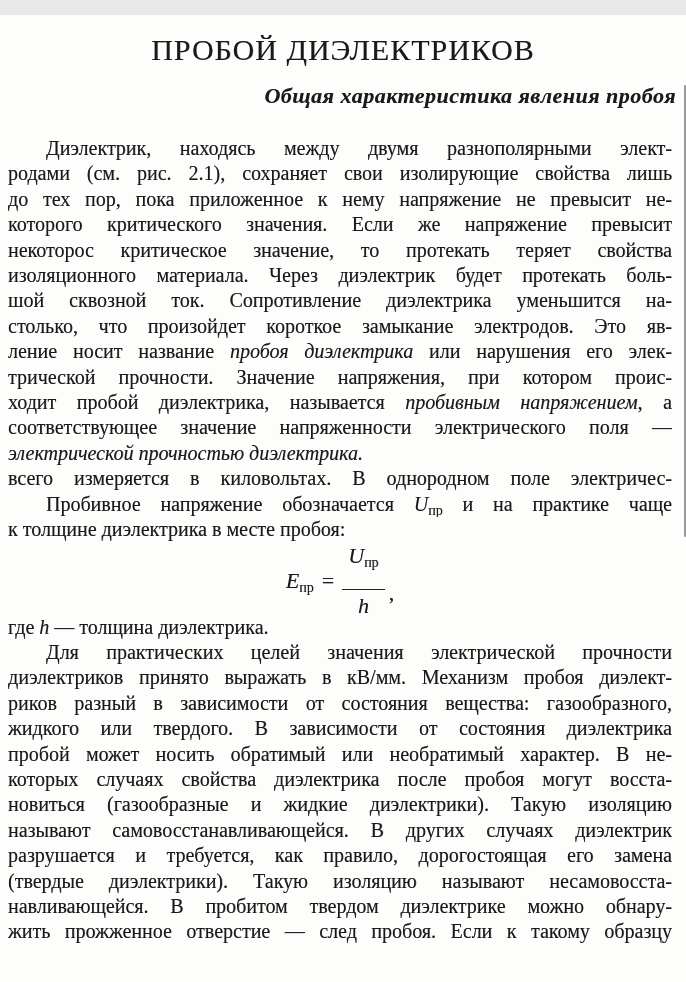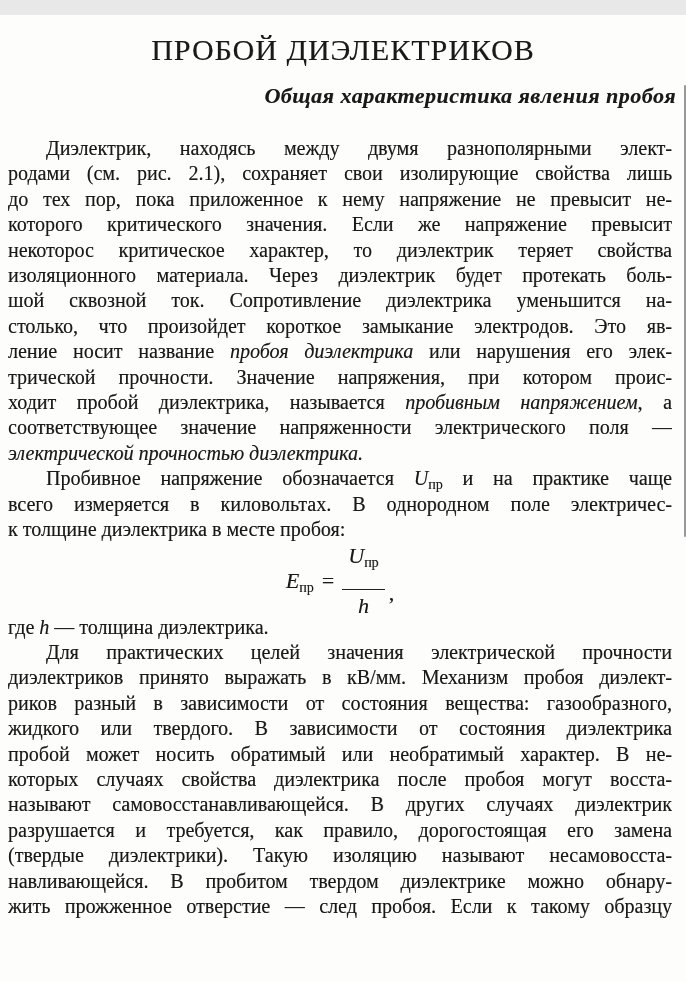--- a/index.html
+++ b/index.html
@@ -86,33 +86,33 @@
 
 <div class="page">
   <h1 class="title">ПРОБОЙ ДИЭЛЕКТРИКОВ</h1>
   <h2 class="subtitle">Общая характеристика явления пробоя</h2>
   <div class="content" id="content">
       <div class="para">
         <div class="line"><span class="ind"></span><span>Диэлектрик, находясь между двумя разнополярными элект-</span></div>
         <div class="line"><span>родами (см. рис. 2.1), сохраняет свои изолирующие свойства лишь</span></div>
         <div class="line"><span>до тех пор, пока приложенное к нему напряжение не превысит не-</span></div>
         <div class="line"><span>которого критического значения. Если же напряжение превысит</span></div>
-        <div class="line"><span>некоторос критическое характер, то диэлектрик теряет свойства</span></div>
+        <div class="line"><span>некоторос критическое значение, то протекать теряет свойства</span></div>
         <div class="line"><span>изоляционного материала. Через диэлектрик будет протекать боль-</span></div>
         <div class="line"><span>шой сквозной ток. Сопротивление диэлектрика уменьшится на-</span></div>
         <div class="line"><span>столько, что произойдет короткое замыкание электродов. Это яв-</span></div>
         <div class="line"><span>ление носит название </span><span class="it">пробоя диэлектрика</span><span> или нарушения его элек-</span></div>
         <div class="line"><span>трической прочности. Значение напряжения, при котором проис-</span></div>
         <div class="line"><span>ходит пробой диэлектрика, называется </span><span class="it">пробивным напряжением</span><span>, а</span></div>
         <div class="line"><span>соответствующее значение напряженности электрического поля —</span></div>
         <div class="line noj"><span class="it">электрической прочностью диэлектрика.</span></div>
       </div>
       <div class="para">
+        <div class="line"><span>всего измеряется в киловольтах. В однородном поле электричес-</span></div>
         <div class="line"><span class="ind"></span><span>Пробивное напряжение обозначается </span><span class="it">U<sub class="rm">пр</sub></span><span> и на практике чаще</span></div>
-        <div class="line"><span>всего измеряется в киловольтах. В однородном поле электричес-</span></div>
         <div class="line noj"><span>к толщине диэлектрика в месте пробоя:</span></div>
       </div>
       <div class="formula">
         <span class="f-lhs"><span class="it">E<sub class="rm">пр</sub></span></span>
         <span class="f-eq">=</span>
         <span class="frac">
           <span class="f-num"><span class="it">U<sub class="rm">пр</sub></span></span>
           <span class="f-den"><span class="it">h</span></span>
         </span>
         <span class="f-punct">,</span>
@@ -120,20 +120,21 @@
       <div class="para">
         <div class="line noj"><span>где </span><span class="it">h</span><span> — толщина диэлектрика.</span></div>
       </div>
       <div class="para">
         <div class="line"><span class="ind"></span><span>Для практических целей значения электрической прочности</span></div>
         <div class="line"><span>диэлектриков принято выражать в кВ/мм. Механизм пробоя диэлект-</span></div>
         <div class="line"><span>риков разный в зависимости от состояния вещества: газообразного,</span></div>
         <div class="line"><span>жидкого или твердого. В зависимости от состояния диэлектрика</span></div>
         <div class="line"><span>пробой может носить обратимый или необратимый характер. В не-</span></div>
         <div class="line"><span>которых случаях свойства диэлектрика после пробоя могут восста-</span></div>
+        <div class="line"><span>новиться (газообразные и жидкие диэлектрики). Такую изоляцию</span></div>
         <div class="line"><span>называют самовосстанавливающейся. В других случаях диэлектрик</span></div>
         <div class="line"><span>разрушается и требуется, как правило, дорогостоящая его замена</span></div>
         <div class="line"><span>(твердые диэлектрики). Такую изоляцию называют несамовосста-</span></div>
         <div class="line"><span>навливающейся. В пробитом твердом диэлектрике можно обнару-</span></div>
         <div class="line"><span>жить прожженное отверстие — след пробоя. Если к такому образцу</span></div>
       </div>
     </div>
   <div class="scan-edge"></div>
   <div class="smudge"></div>
 </div>

